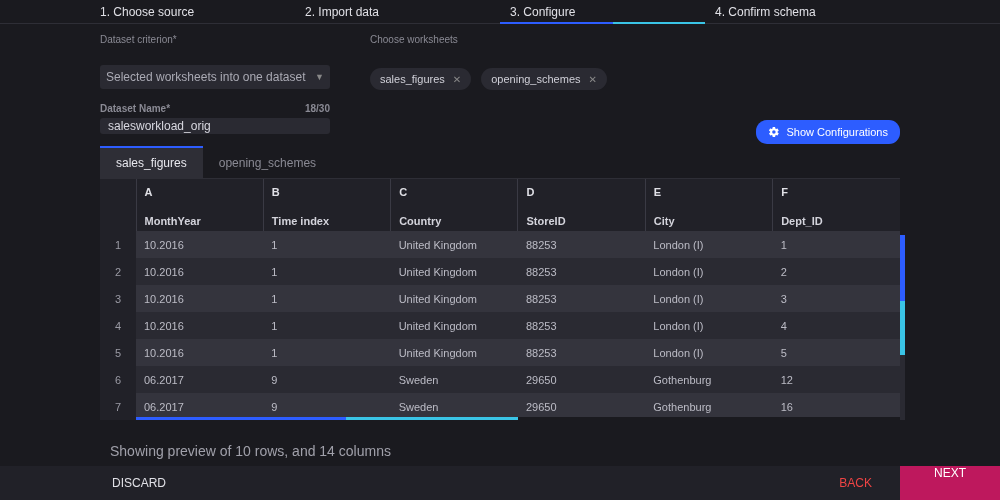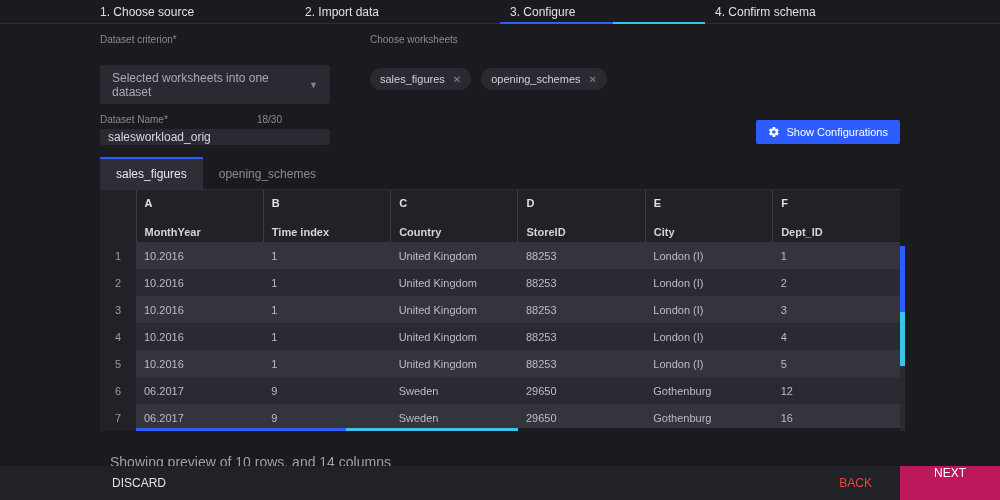--- a/index.html
+++ b/index.html
@@ -50,26 +50,26 @@
     flex-direction: column;
     gap: 20px;
   }
   .field-label {
     font-size: 10px;
     color: #8a8a94;
   }
   .select {
     background: #2a2a32;
     width: 230px;
-    height: 39px;
+    height: 24px;
     border-radius: 3px;
     display: flex;
     align-items: center;
     justify-content: space-between;
-    padding: 0 12px;
+    padding: 0 6px;
     color: #aaaab4;
     font-size: 12px;
   }
   .caret { font-size: 9px; color: #888; }
   .chips {
     display: flex;
     gap: 10px;
     align-items: center;
     height: 28px;
   }
@@ -88,42 +88,43 @@
     color: #888;
     cursor: pointer;
   }
   .name-row {
     margin-top: 10px;
     position: relative;
   }
   .name-label-row {
     display: flex;
     justify-content: space-between;
-    width: 182px;
+    width: 230px;
     font-size: 10px;
     color: #8a8a94;
+    font-weight: bold;
   }
   .text-input {
     background: #2a2a32;
     width: 230px;
     height: 16px;
     border-radius: 3px;
     border: none;
     padding: 0 8px;
     color: #d8d8e0;
     font-size: 12px;
     margin-top: 4px;
   }
   .show-config {
     position: absolute;
     right: 100px;
     top: 120px;
     background: #2d5dff;
     color: #fff;
-    border-radius: 2px;
+    border-radius: 11px;
     padding: 6px 12px;
     display: flex;
     align-items: center;
     gap: 6px;
     font-size: 11px;
   }
   
   .tabs {
     display: flex;
     margin: 14px 100px 0 100px;

